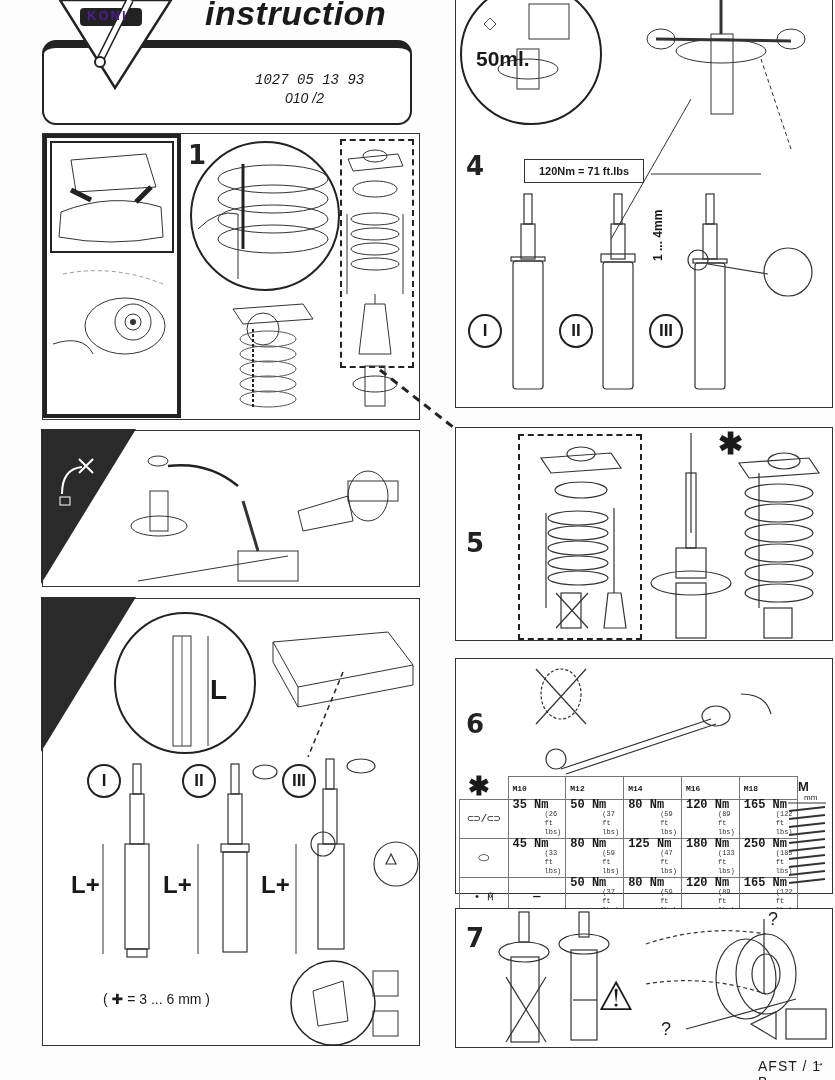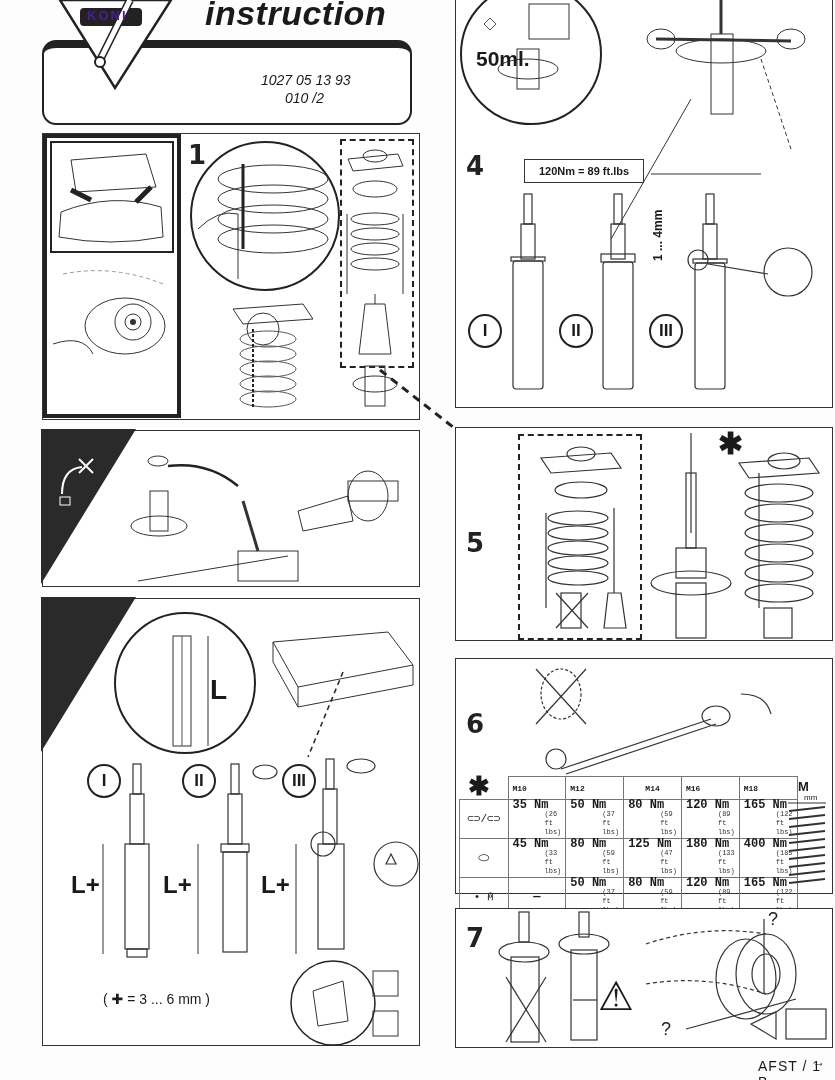--- a/index.html
+++ b/index.html
@@ -18,21 +18,21 @@
   table.torque td .ft{display:block;font-size:7px;color:#333;margin-left:32px;}
   .tri{position:absolute;width:0;height:0;}
 </style>
 </head>
 <body>
 
 <div>
 
   <div class="abs" style="left:42px;top:40px;width:370px;height:85px;border:2px solid #222;border-radius:14px;border-top:8px solid #222;background:#fff;box-sizing:border-box;"></div>
   <div class="abs" style="left:205px;top:-6px;font-size:34px;font-weight:bold;font-style:italic;letter-spacing:0.5px;">instruction</div>
-  <div class="abs" style="left:261px;top:72px;font-size:14px;font-style:italic;">1027 05 13 93</div>
+  <div class="abs" style="left:255px;top:72px;font-size:14px;font-style:italic;font-family:Liberation Mono, monospace;">1027 05 13 93</div>
   <div class="abs" style="left:285px;top:90px;font-size:14px;font-style:italic;">010 /2</div>
 
   <svg style="left:58px;top:0;" width="115" height="90" viewBox="0 0 115 90">
     <path d="M2,0 L113,0 L57,88 Z" fill="#fff" stroke="#222" stroke-width="2.5"></path>
     <rect x="22" y="8" width="62" height="18" rx="4" fill="#222"></rect>
     <line x1="72" y1="0" x2="42" y2="60" stroke="#222" stroke-width="8"></line>
     <line x1="72" y1="0" x2="42" y2="60" stroke="#fff" stroke-width="5"></line>
     <circle cx="42" cy="62" r="5" fill="#fff" stroke="#222" stroke-width="2"></circle>
   </svg>
   <div class="abs" style="left:87px;top:8px;color:#4c1d95;font-weight:bold;font-size:13px;letter-spacing:2px;">KONI</div>
@@ -211,21 +211,21 @@
     <rect x="80" y="35" width="22" height="80" fill="none" stroke="#333"></rect>
     <line x1="25" y1="40" x2="160" y2="42" stroke="#333" stroke-width="3"></line>
     <ellipse cx="90" cy="52" rx="45" ry="12" fill="none" stroke="#333"></ellipse>
     <ellipse cx="30" cy="40" rx="14" ry="10" fill="none" stroke="#333"></ellipse>
     <ellipse cx="160" cy="40" rx="14" ry="10" fill="none" stroke="#333"></ellipse>
     <line x1="20" y1="175" x2="130" y2="175" stroke="#333"></line>
     <line x1="60" y1="100" x2="-20" y2="240" stroke="#333"></line>
     <line x1="130" y1="60" x2="160" y2="150" stroke="#333" stroke-dasharray="4 3"></line>
   </svg>
   <div class="step" style="left:10px;top:152px;">4</div>
-  <div class="abs" style="left:68px;top:160px;width:118px;height:22px;border:1.2px solid #333;font-size:11px;font-weight:bold;display:flex;align-items:center;justify-content:center;background:#fff;">120Nm = 89 ft.lbs</div>
+  <div class="abs" style="left:68px;top:160px;width:118px;height:22px;border:1.2px solid #333;font-size:11px;font-weight:bold;display:flex;align-items:center;justify-content:center;background:#fff;">120Nm = 71 ft.lbs</div>
 
   <svg class="shock" style="left:50px;top:195px;" width="50" height="200" viewBox="0 0 50 200">
     <rect x="18" y="0" width="8" height="30"></rect>
       <rect x="15" y="30" width="14" height="35"></rect>
     <rect x="5" y="63" width="34" height="4"></rect>
       <rect x="7" y="67" width="30" height="128" rx="3"></rect>
   </svg>
   <svg class="shock" style="left:140px;top:195px;" width="50" height="200" viewBox="0 0 50 200">
     <rect x="18" y="0" width="8" height="30"></rect>
       <rect x="15" y="30" width="14" height="35"></rect>
@@ -302,21 +302,21 @@
   </svg>
   <div class="abs" style="left:12px;top:112px;font-size:26px;font-weight:bold;">✱</div>
 
   <div class="abs" style="left:3px;top:117px;">
     <table class="torque">
       <tbody>
           <tr>
         <td style="width:40px;border:none;"></td>
         <td class="h" style="width:44px;">M10</td>
         <td class="h" style="width:44px;">M12</td>
-        <td class="h" style="width:44px;text-align:center;">M14</td>
+        <td class="h" style="width:44px;">M14</td>
         <td class="h" style="width:46px;">M16</td>
         <td class="h" style="width:46px;">M18</td>
       </tr>
       <tr style="height:28px;">
         <td style="text-align:center;font-size:11px;">⊂⊃/⊂⊃</td>
         <td>
               <span class="nm">35 Nm</span>
               <span class="ft">(26 ft lbs)</span>
             </td>
         <td>
@@ -348,21 +348,21 @@
             </td>
         <td>
               <span class="nm">125 Nm</span>
               <span class="ft">(47 ft lbs)</span>
             </td>
         <td>
               <span class="nm">180 Nm</span>
               <span class="ft">(133 ft lbs)</span>
             </td>
         <td>
-              <span class="nm">400 Nm</span>
+              <span class="nm">250 Nm</span>
               <span class="ft">(185 ft lbs)</span>
             </td>
       </tr>
       <tr style="height:28px;">
         <td style="text-align:center;font-size:11px;">• ⍝</td>
         <td style="text-align:center;">
               <span class="nm">—</span>
             </td>
         <td>
               <span class="nm">50 Nm</span>

